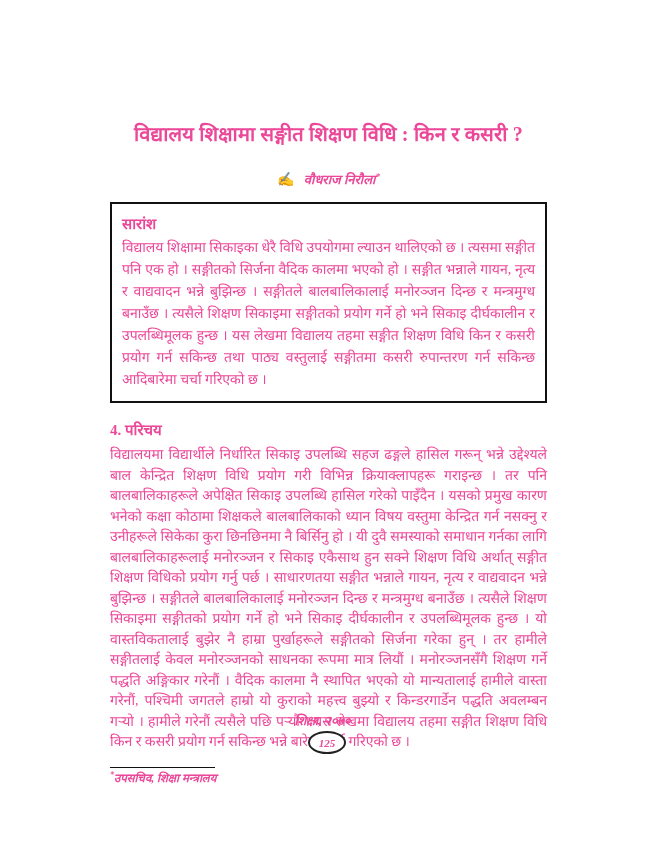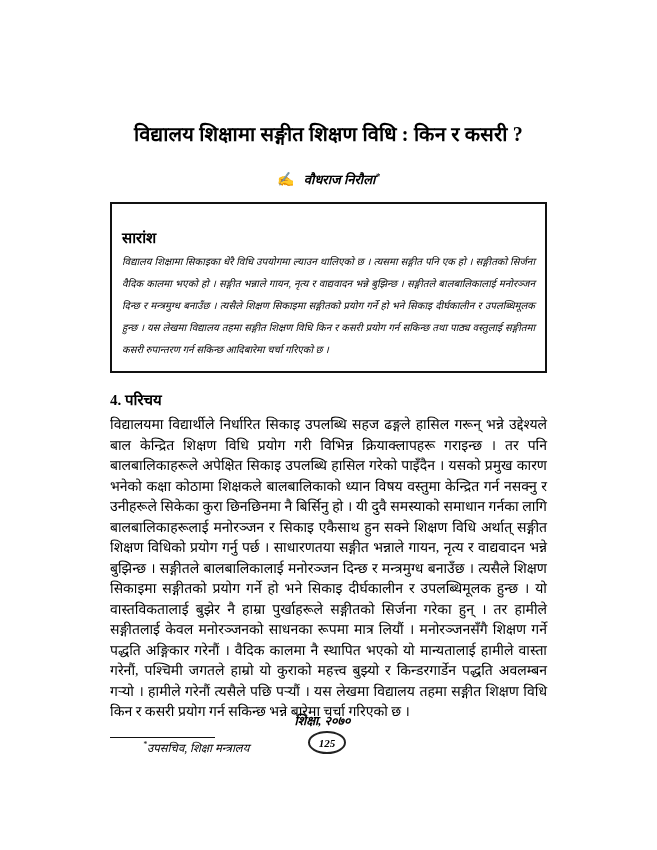--- a/index.html
+++ b/index.html
@@ -5,21 +5,21 @@
   * { margin: 0; padding: 0; box-sizing: border-box; }
   html, body {
     background: #ffffff;
     font-family: "Liberation Serif", "DejaVu Serif", serif;
   }
   .page {
     position: relative;
     width: 657px;
     height: 850px;
     background: #ffffff;
-    color: #000000;
+    color: #ec4899;
     overflow: hidden;
   }
   .content {
     position: absolute;
     left: 110px;
     top: 0;
     width: 437px;
   }
   .article-title {
     margin-top: 120px;
@@ -41,33 +41,32 @@
     font-size: 14px;
     margin-right: 6px;
   }
   .author-line sup {
     font-size: 9px;
     vertical-align: super;
   }
   .abstract-box {
     margin-top: 14px;
     border: 2px solid #111111;
-    padding: 23px 10px 10px 10px;
+    padding: 9px 10px 10px 10px;
   }
   .abstract-heading {
     font-size: 15px;
     font-weight: bold;
     margin-bottom: 4px;
   }
   .abstract-body {
-    font-size: 10px;
+    font-size: 14px;
     line-height: 22px;
     text-align: justify;
     font-weight: 500;
-    font-style: italic;
   }
   .section-heading {
     margin-top: 16px;
     font-size: 15px;
     font-weight: bold;
   }
   .section-body {
     margin-top: 6px;
     font-size: 14px;
     line-height: 20.5px;
@@ -76,23 +75,22 @@
   .footnote {
     margin-top: 14px;
   }
   .footnote-rule {
     width: 105px;
     border-top: 1.5px solid #111111;
     margin-bottom: 2px;
   }
   .footnote-text {
     font-size: 11.5px;
-    font-weight: normal;
+    font-weight: bold;
     font-style: italic;
-    margin-left: 33px;
   }
   .footnote-text sup {
     font-size: 8px;
     vertical-align: super;
   }
   .footer {
     position: absolute;
     left: 110px;
     right: 112px;
     top: 712px;

